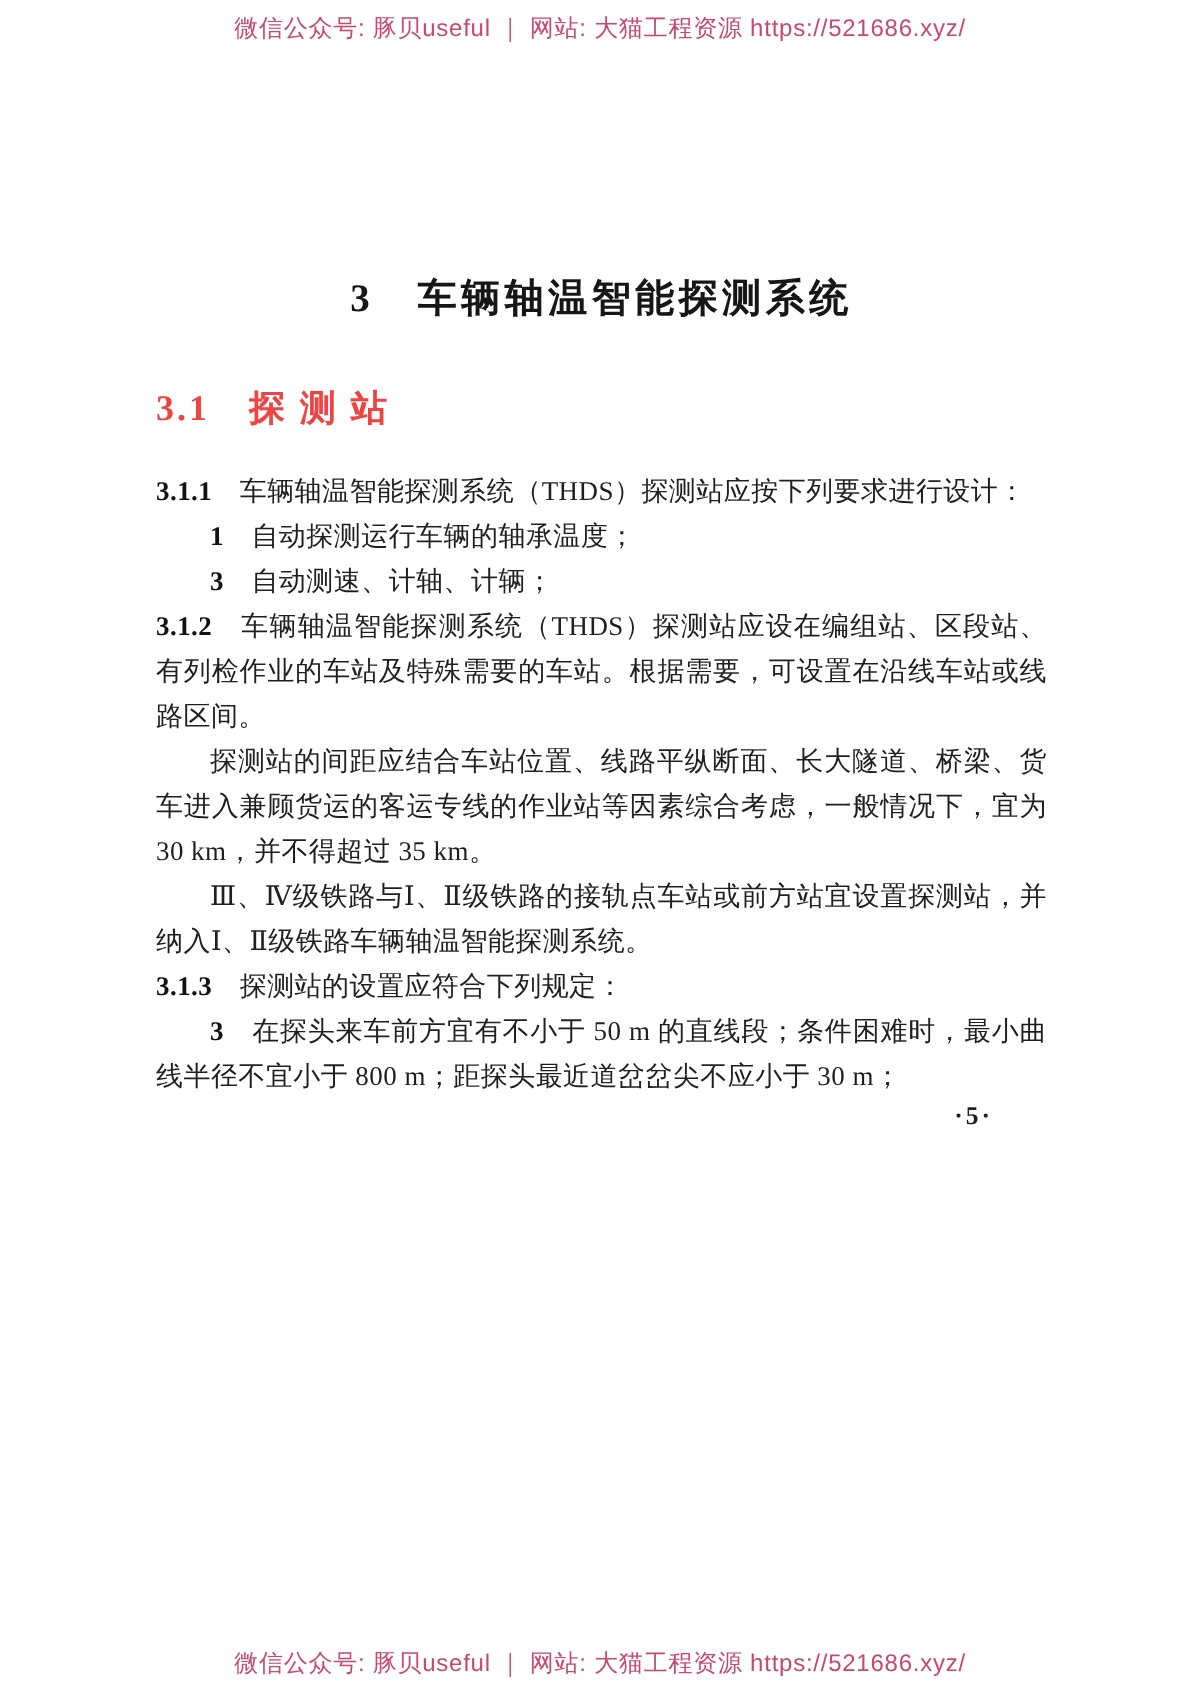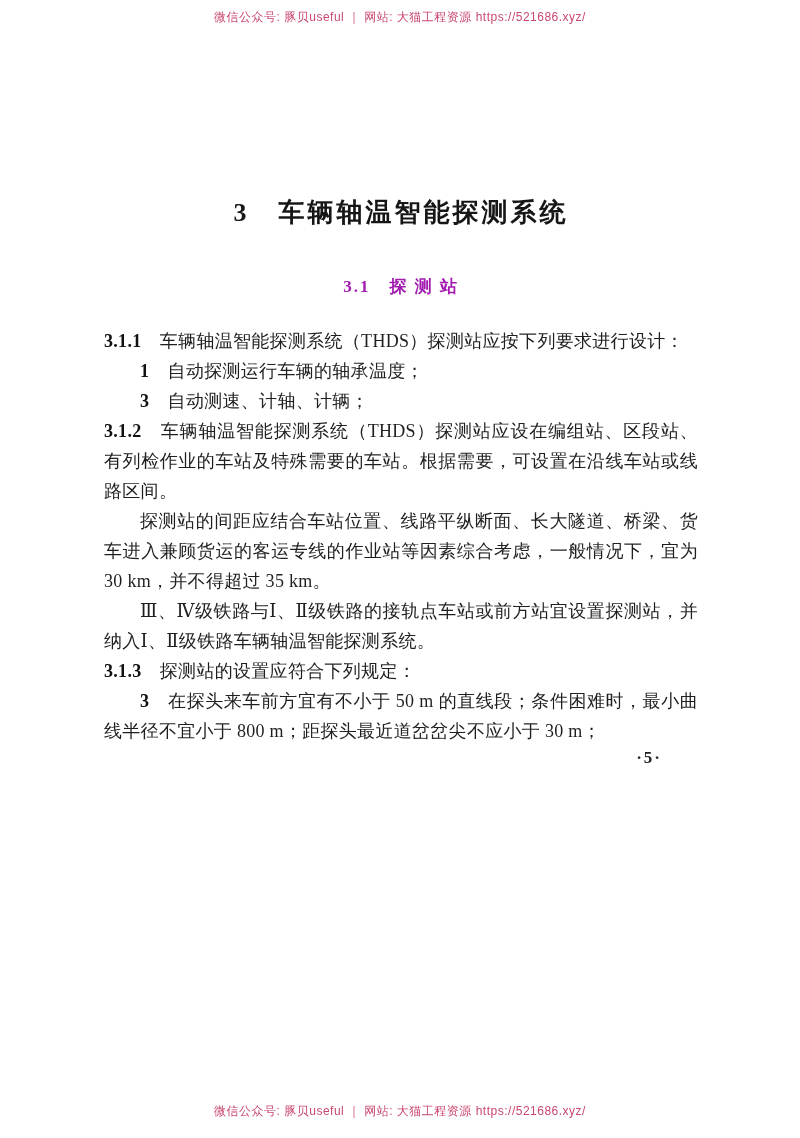--- a/index.html
+++ b/index.html
@@ -14,51 +14,50 @@
     background: #ffffff;
     overflow: hidden;
     font-family: "Liberation Serif", "DejaVu Serif", serif;
     color: #1f1f1f;
   }
   .watermark {
     position: absolute;
     left: 0;
     right: 0;
     text-align: center;
-    font-size: 12px;
+    font-size: 16px;
     letter-spacing: 0.5px;
     color: #c9486e;
     font-family: "Liberation Sans", "DejaVu Sans", sans-serif;
   }
   .watermark.top { top: 9px; }
   .watermark.bottom { bottom: 18px; }
 
   .content {
     position: absolute;
     left: 104px;
-    top: 196px;
+    top: 182px;
     width: 594px;
   }
   .chapter-title {
     margin: 0;
     text-align: center;
     font-size: 26px;
     font-weight: bold;
     letter-spacing: 3px;
     line-height: 34px;
     color: #161616;
   }
   .section-title {
     margin: 44px 0 0 0;
-    text-align: center;
-    font-size: 17px;
+    font-size: 24px;
     font-weight: bold;
     letter-spacing: 2px;
     line-height: 26px;
-    color: #a21caf;
+    color: #ef4444;
   }
   .paragraphs {
     margin-top: 26px;
   }
   .para {
     margin: 0;
     font-size: 18px;
     line-height: 30px;
     text-align: justify;
     letter-spacing: 0.3px;

